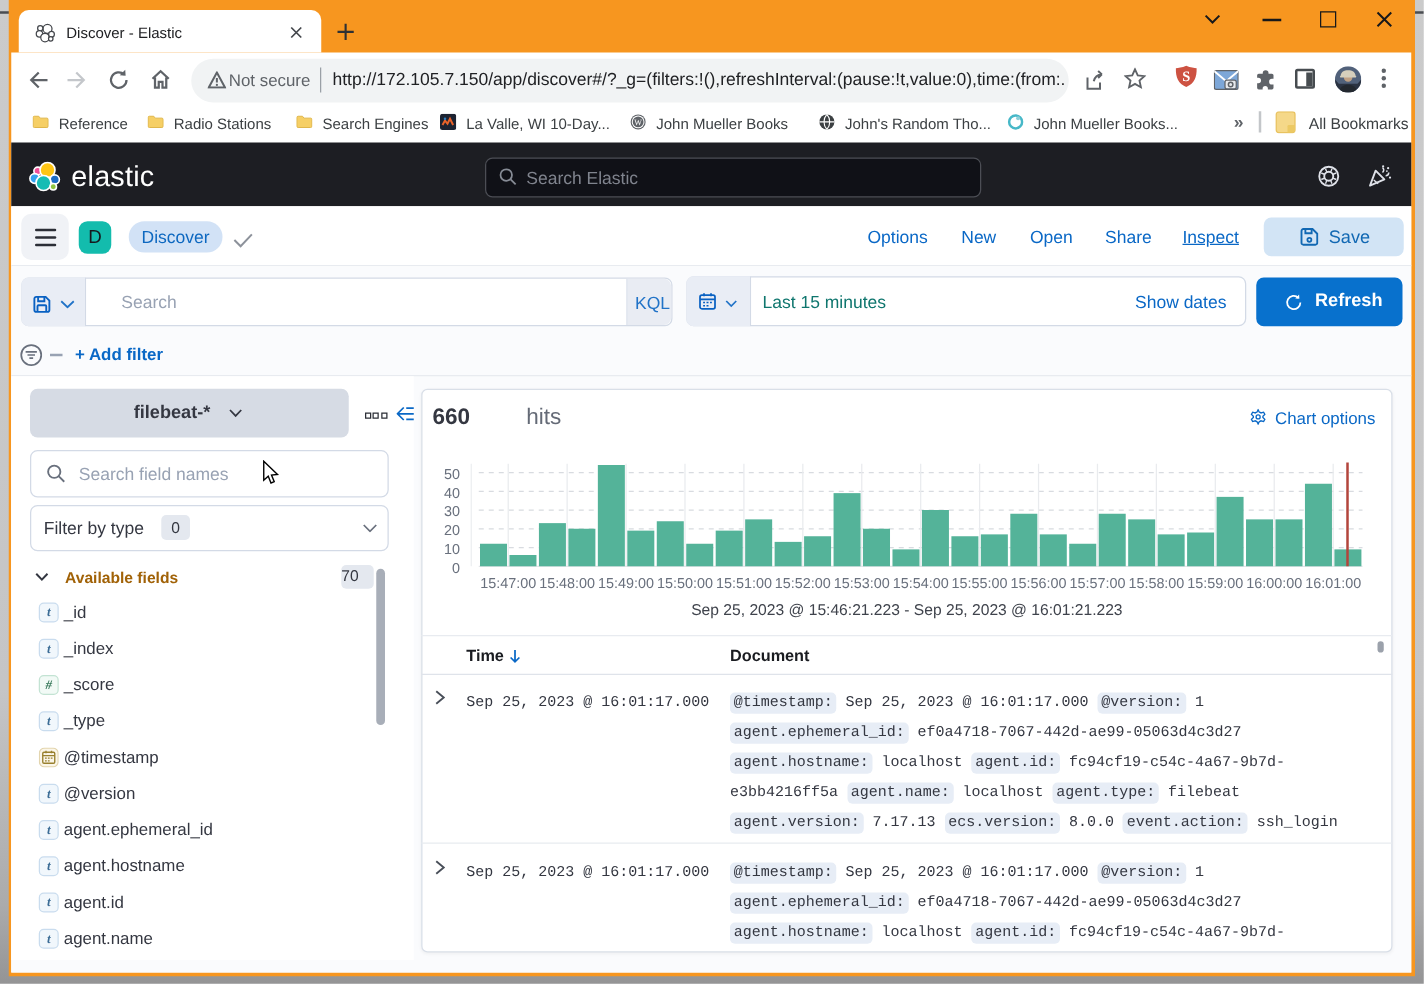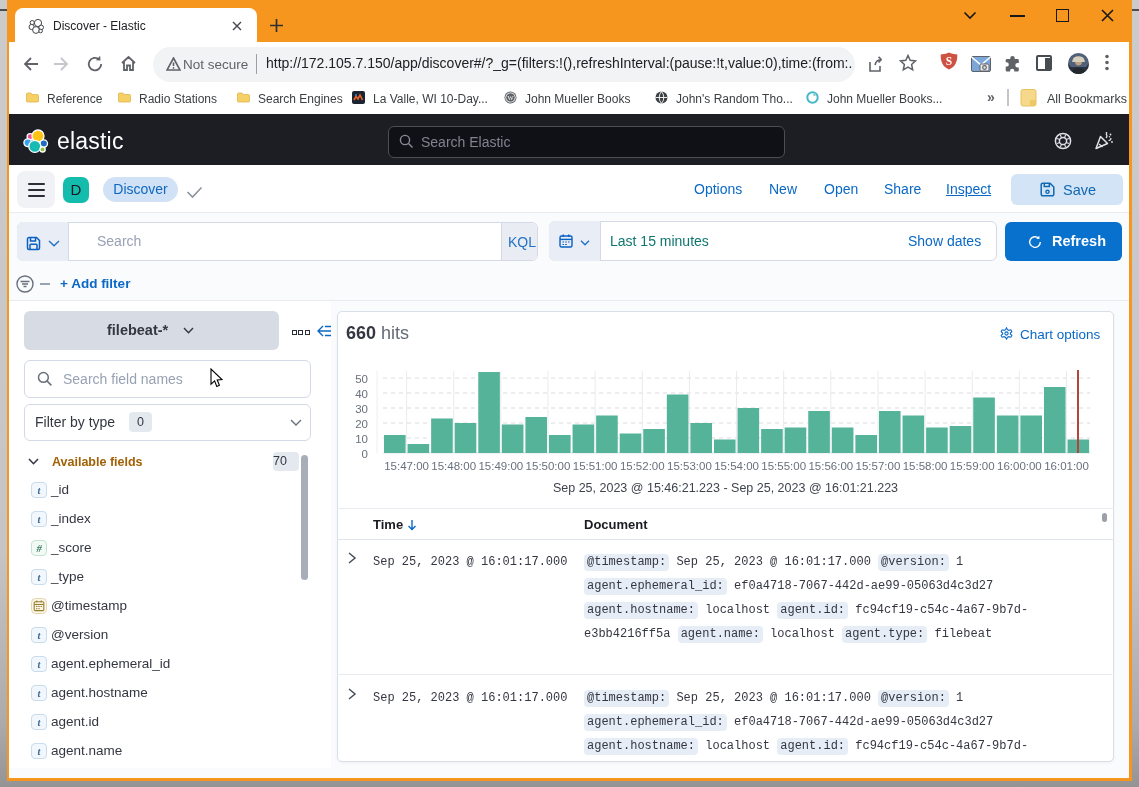--- a/index.html
+++ b/index.html
@@ -328,21 +328,21 @@
 <div class="fieldrow" style="top:736.0px;">
     <div class="tok" style="background:#f1f7fc;border:1px solid #c9dcee;color:#3c6d96;">t</div>
     <span class="fname">agent.name</span>
   </div>
 
 <svg class="abs" style="left:210px;top:368px;" width="14" height="21" viewBox="0 0 14 21">
     <path d="M1 1 L1 16.2 L4.6 12.9 L6.8 18.4 L9.4 17.3 L7.2 12 L12 11.6 Z" fill="#fff" stroke="#000" stroke-width="1.1"></path>
   </svg>
 
 <div class="abs" style="left:337px;top:311px;width:777px;height:451px;background:#fff;border:1px solid #d9dfe8;border-radius:5px;box-shadow:0 1px 3px rgba(0,0,0,0.05);"></div>
-<div class="abs" style="left:346px;top:323px;font-size:18px;color:#343741;"><b>660</b> <span style="color:#646a76;">hits</span></div>
+<div class="abs" style="left:346px;top:323px;font-size:18px;color:#343741;"><b>660</b> <span style="color:#646a76;margin-left:40px;">hits</span></div>
 <svg class="abs" style="left:1000px;top:327px;" width="13" height="13" viewBox="0 0 16 16">
     <path d="M8 1 L9.2 3.4 A5 5 0 0 1 10.8 4.1 L13.4 3.4 L14.6 5.6 L12.7 7.4 A5 5 0 0 1 12.7 8.6 L14.6 10.4 L13.4 12.6 L10.8 11.9 A5 5 0 0 1 9.2 12.6 L8 15 L6.8 12.6 A5 5 0 0 1 5.2 11.9 L2.6 12.6 L1.4 10.4 L3.3 8.6 A5 5 0 0 1 3.3 7.4 L1.4 5.6 L2.6 3.4 L5.2 4.1 A5 5 0 0 1 6.8 3.4 Z" fill="none" stroke="#0a68c6" stroke-width="1.3"></path>
     <circle cx="8" cy="8" r="2" fill="none" stroke="#0a68c6" stroke-width="1.3"></circle>
   </svg>
 <div class="abs" style="left:1020px;top:327px;font-size:13.5px;color:#0a68c6;">Chart options</div>
 <svg class="abs" style="left:337px;top:365px;" width="777" height="125" viewBox="0 0 777 125">
 <line x1="46" y1="73" x2="753" y2="73" stroke="#d8dbe0" stroke-width="1" stroke-dasharray="4,4"></line>
 <line x1="46" y1="58" x2="753" y2="58" stroke="#d8dbe0" stroke-width="1" stroke-dasharray="4,4"></line>
 <line x1="46" y1="43" x2="753" y2="43" stroke="#d8dbe0" stroke-width="1" stroke-dasharray="4,4"></line>
 <line x1="46" y1="28" x2="753" y2="28" stroke="#d8dbe0" stroke-width="1" stroke-dasharray="4,4"></line>
@@ -428,20 +428,21 @@
 <div class="abs" style="left:584px;top:517px;font-size:13px;font-weight:bold;color:#1a1c21;">Document</div>
 <div class="abs" style="left:337px;top:539px;width:777px;height:1px;background:#dfe3ea;"></div>
 <svg class="abs" style="left:347px;top:552px;" width="10" height="12" viewBox="0 0 10 12">
         <path d="M2 1 L8 6 L2 11" fill="none" stroke="#494f59" stroke-width="1.5"></path>
       </svg>
 <div class="docline" style="left:373px;top:553.5px;">Sep 25, 2023 @ 16:01:17.000</div>
 <div class="docline" style="left:584px;top:553.5px;"><span class="badge">@timestamp:</span> Sep 25, 2023 @ 16:01:17.000 <span class="badge">@version:</span> 1</div>
 <div class="docline" style="left:584px;top:577.5px;"><span class="badge">agent.ephemeral_id:</span> ef0a4718-7067-442d-ae99-05063d4c3d27</div>
 <div class="docline" style="left:584px;top:601.5px;"><span class="badge">agent.hostname:</span> localhost <span class="badge">agent.id:</span> fc94cf19-c54c-4a67-9b7d-</div>
 <div class="docline" style="left:584px;top:625.5px;">e3bb4216ff5a <span class="badge">agent.name:</span> localhost <span class="badge">agent.type:</span> filebeat</div>
+<div class="docline" style="left:584px;top:649.5px;"><span class="badge">agent.version:</span> 7.17.13 <span class="badge">ecs.version:</span> 8.0.0 <span class="badge">event.action:</span> ssh_login</div>
 <div class="abs" style="left:337px;top:674px;width:777px;height:1px;background:#e8ebf0;"></div>
 <svg class="abs" style="left:347px;top:688px;" width="10" height="12" viewBox="0 0 10 12">
         <path d="M2 1 L8 6 L2 11" fill="none" stroke="#494f59" stroke-width="1.5"></path>
       </svg>
 <div class="docline" style="left:373px;top:689.5px;">Sep 25, 2023 @ 16:01:17.000</div>
 <div class="docline" style="left:584px;top:689.5px;"><span class="badge">@timestamp:</span> Sep 25, 2023 @ 16:01:17.000 <span class="badge">@version:</span> 1</div>
 <div class="docline" style="left:584px;top:713.5px;"><span class="badge">agent.ephemeral_id:</span> ef0a4718-7067-442d-ae99-05063d4c3d27</div>
 <div class="docline" style="left:584px;top:737.5px;"><span class="badge">agent.hostname:</span> localhost <span class="badge">agent.id:</span> fc94cf19-c54c-4a67-9b7d-</div>
 <div class="abs" style="left:1102px;top:513px;width:5px;height:9px;background:#9ba1ab;border-radius:2.5px;"></div>
 </div>

